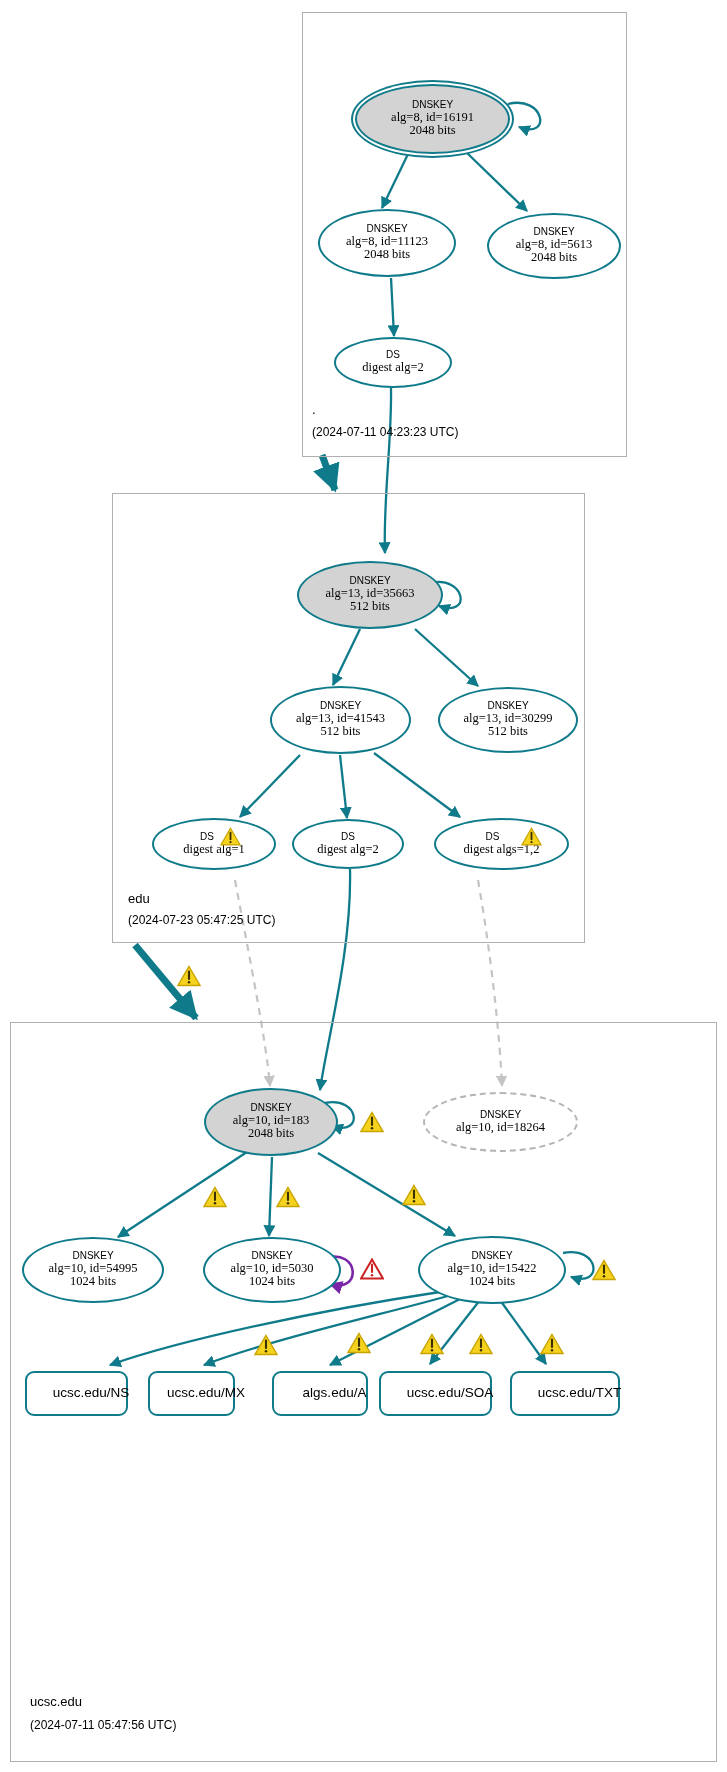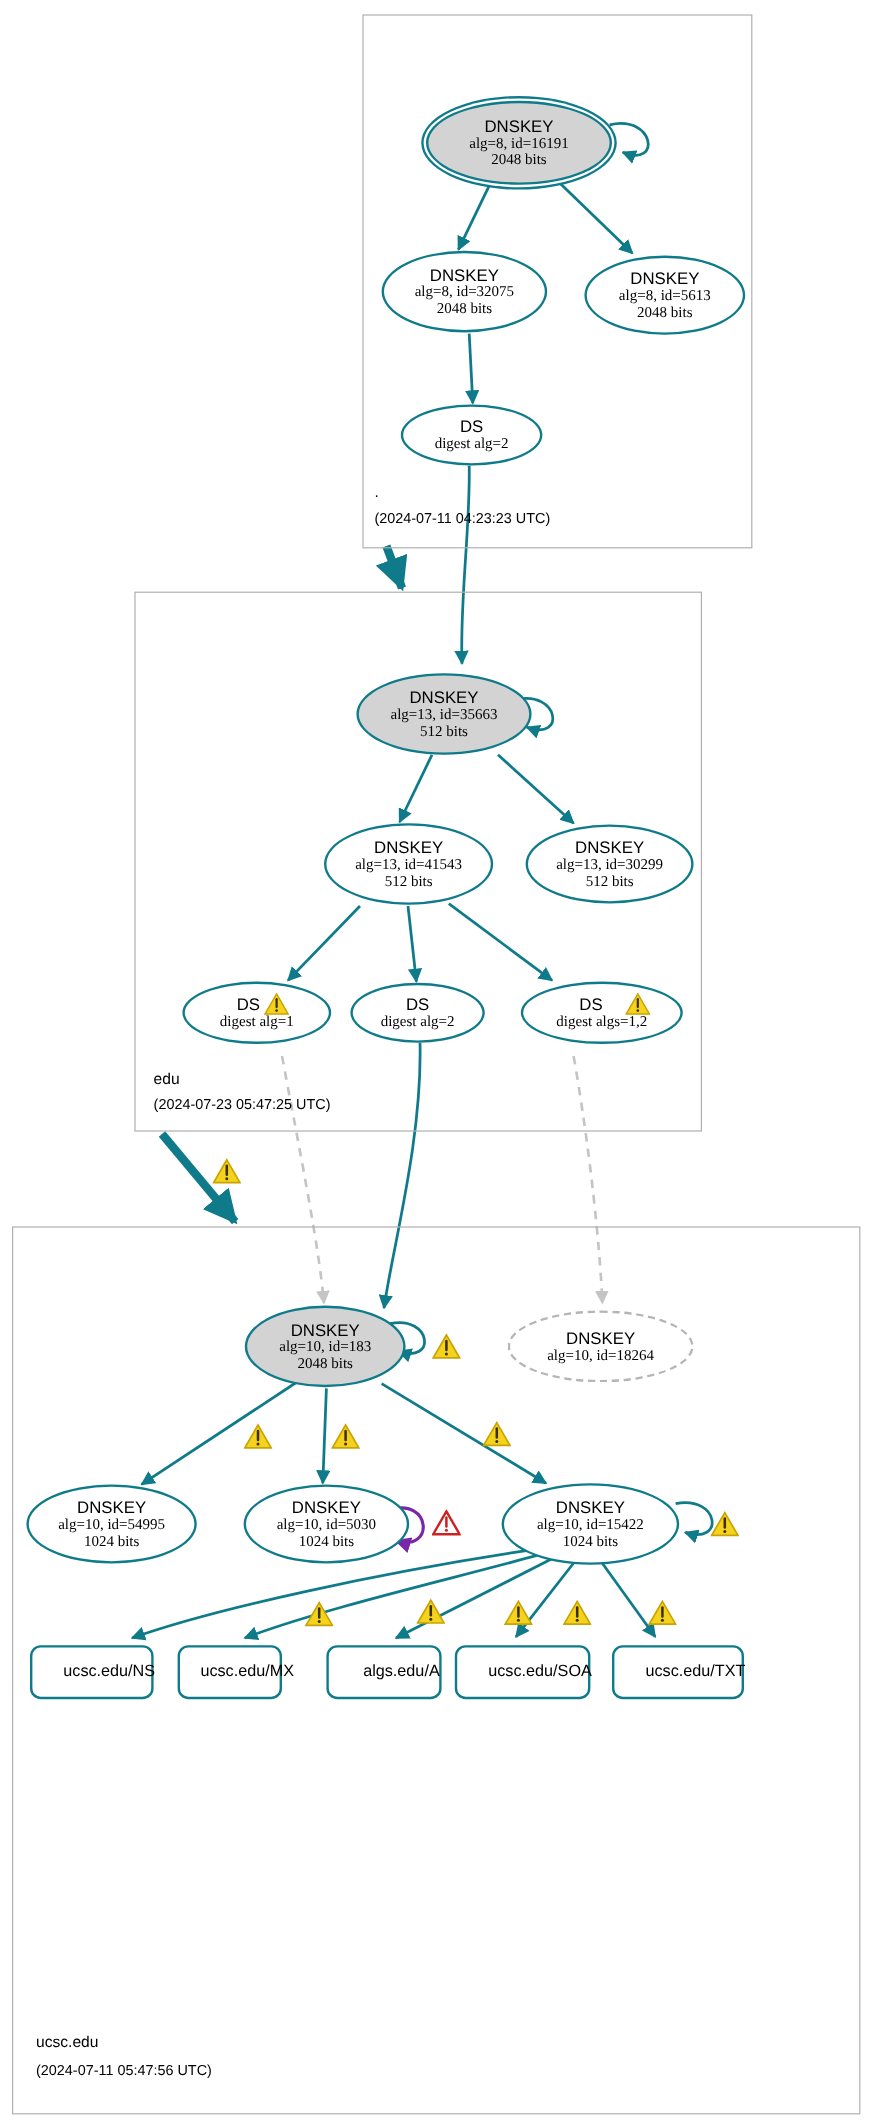--- a/index.html
+++ b/index.html
@@ -47,21 +47,21 @@
     display: flex;
     flex-direction: column;
     align-items: center;
     justify-content: center;
     text-align: center;
     color: #000000;
     line-height: 1.08;
   }
   .node .t1 {
     font-family: "Liberation Sans", sans-serif;
-    font-size: 14px;
+    font-size: 10px;
   }
   .node .t2, .node .t3 {
     font-family: "Liberation Serif", serif;
     font-size: 12.5px;
   }
   .node.ksk {
     background: #d3d3d3;
   }
   .node.secure-entry {
     box-shadow: 0 0 0 2px #ffffff, 0 0 0 4px #0f7b8a;
@@ -195,21 +195,21 @@
   <div class="zone-label zone-time" style="left:30px; top:1718px;">(2024-07-11 05:47:56 UTC)</div>
 
   <div class="node ksk secure-entry" style="left:355px; top:84px; width:155px; height:70px;">
     <span class="t1">DNSKEY</span>
     <span class="t2">alg=8, id=16191</span>
     <span class="t3">2048 bits</span>
   </div>
 
   <div class="node" style="left:318px; top:209px; width:138px; height:68px;">
     <span class="t1">DNSKEY</span>
-    <span class="t2">alg=8, id=32075</span>
+    <span class="t2">alg=8, id=11123</span>
     <span class="t3">2048 bits</span>
   </div>
 
   <div class="node" style="left:487px; top:213px; width:134px; height:66px;">
     <span class="t1">DNSKEY</span>
     <span class="t2">alg=8, id=5613</span>
     <span class="t3">2048 bits</span>
   </div>
 
   <div class="node" style="left:334px; top:337px; width:118px; height:51px;">

